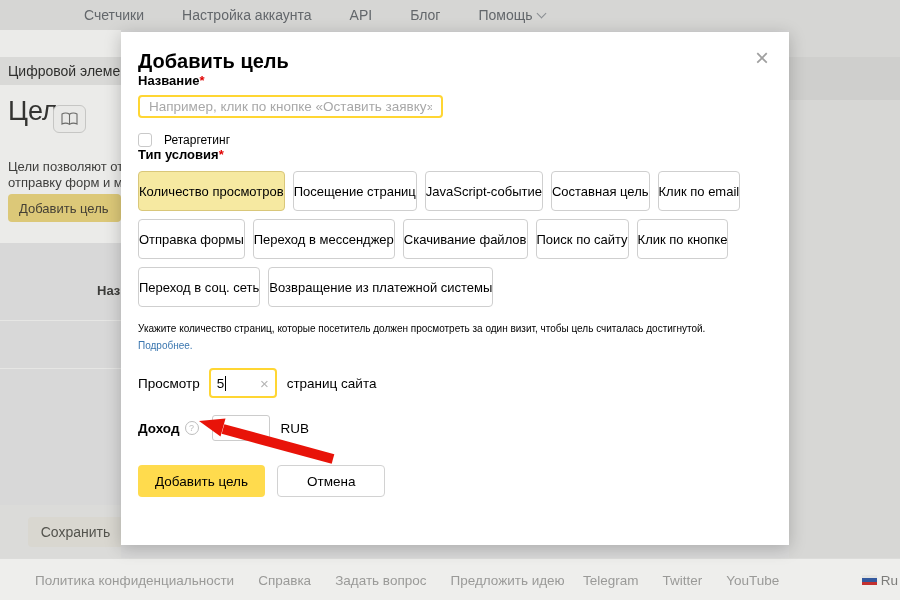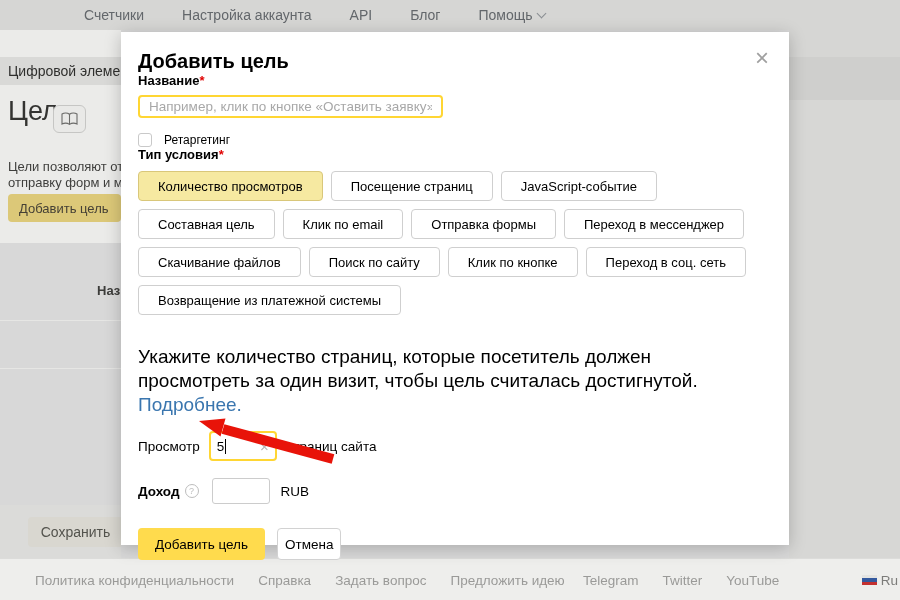--- a/index.html
+++ b/index.html
@@ -62,25 +62,25 @@
     cursor:pointer; line-height:24px; font-weight:normal; }
   .m-label { font-size:13px; font-weight:bold; }
   .req { color:#e00000; }
   .name-input { display:block; margin-top:7px; width:305px; height:23px;
     border:2px solid #ffd633; border-radius:4px; padding:0 9px; font-size:13.5px;
     font-family:"Liberation Sans",sans-serif; outline:none; color:#000; }
   .name-input::placeholder { color:#a8a8a8; }
   .check-row { margin-top:15px; display:flex; align-items:flex-end; gap:12px; font-size:12px; }
   .checkbox { width:14px; height:14px; border:1px solid #c9c9c9; border-radius:3px; background:#fff; cursor:pointer; flex:0 0 auto; }
   .type-wrap { margin-top:9px; display:flex; flex-wrap:wrap; gap:8px; width:628px; }
-  .type-btn { height:30px; padding:0 19px; font-size:13px; border:1px solid #cfcfcf;
+  .type-btn { height:40px; padding:0 0; font-size:13px; border:1px solid #cfcfcf;
     border-radius:4px; background:#fff; color:#000; cursor:pointer;
     font-family:"Liberation Sans",sans-serif; white-space:nowrap; }
   .type-btn.selected { background:#f6e9a1; border-color:#d9c77a; }
-  .m-desc { margin-top:30px; font-size:19px; line-height:24px; width:624px; }
+  .m-desc { margin-top:13px; font-size:10px; line-height:17px; width:624px; }
   .m-link { color:#3a76af; cursor:pointer; text-decoration:none; }
   .views-row { margin-top:14px; display:flex; align-items:center; font-size:13.5px; }
   .views-label { margin-right:9px; }
   .views-input { width:68px; height:30px; border:2px solid #ffd633; border-radius:4px;
     display:flex; align-items:center; padding:0 6px; cursor:text; background:#fff; }
   .views-value { font-size:13.5px; }
   .caret { width:1px; height:15px; background:#000; margin-left:1px; }
   .clear-x { margin-left:auto; color:#b5b5b5; font-size:15px; cursor:pointer; line-height:1; }
   .views-suffix { margin-left:10px; }
   .income-row { margin-top:17px; display:flex; align-items:center; font-size:13.5px; }
@@ -88,21 +88,21 @@
   .help-icon { width:14px; height:14px; border:1px solid #bdbdbd; border-radius:50%;
     color:#bdbdbd; font-size:9px; display:flex; align-items:center; justify-content:center;
     margin-left:5px; cursor:pointer; }
   .income-input { margin-left:13px; width:58px; height:26px; border:1px solid #ccc;
     border-radius:3px; padding:0 6px; font-size:13.5px; font-family:"Liberation Sans",sans-serif; outline:none; }
   .currency { margin-left:11px; }
   .actions { margin-top:24px; display:flex; gap:12px; }
   .btn-primary { background:#ffdb4d; border:none; border-radius:4px; height:32px;
     padding:0 17px; font-size:13.5px; cursor:pointer; font-family:"Liberation Sans",sans-serif; }
   .btn-secondary { background:#fff; border:1px solid #d2d2d2; border-radius:4px; height:32px;
-    padding:0 7px; font-size:13.5px; cursor:pointer; font-family:"Liberation Sans",sans-serif; }
+    padding:0 29px; font-size:13.5px; cursor:pointer; font-family:"Liberation Sans",sans-serif; }
 
   .arrow-overlay { position:absolute; left:0; top:0; width:900px; height:600px;
     z-index:50; pointer-events:none; }
 </style>
 </head>
 <body>
 
 <span class="logo-frag">а</span>
 <div class="topnav">
 

